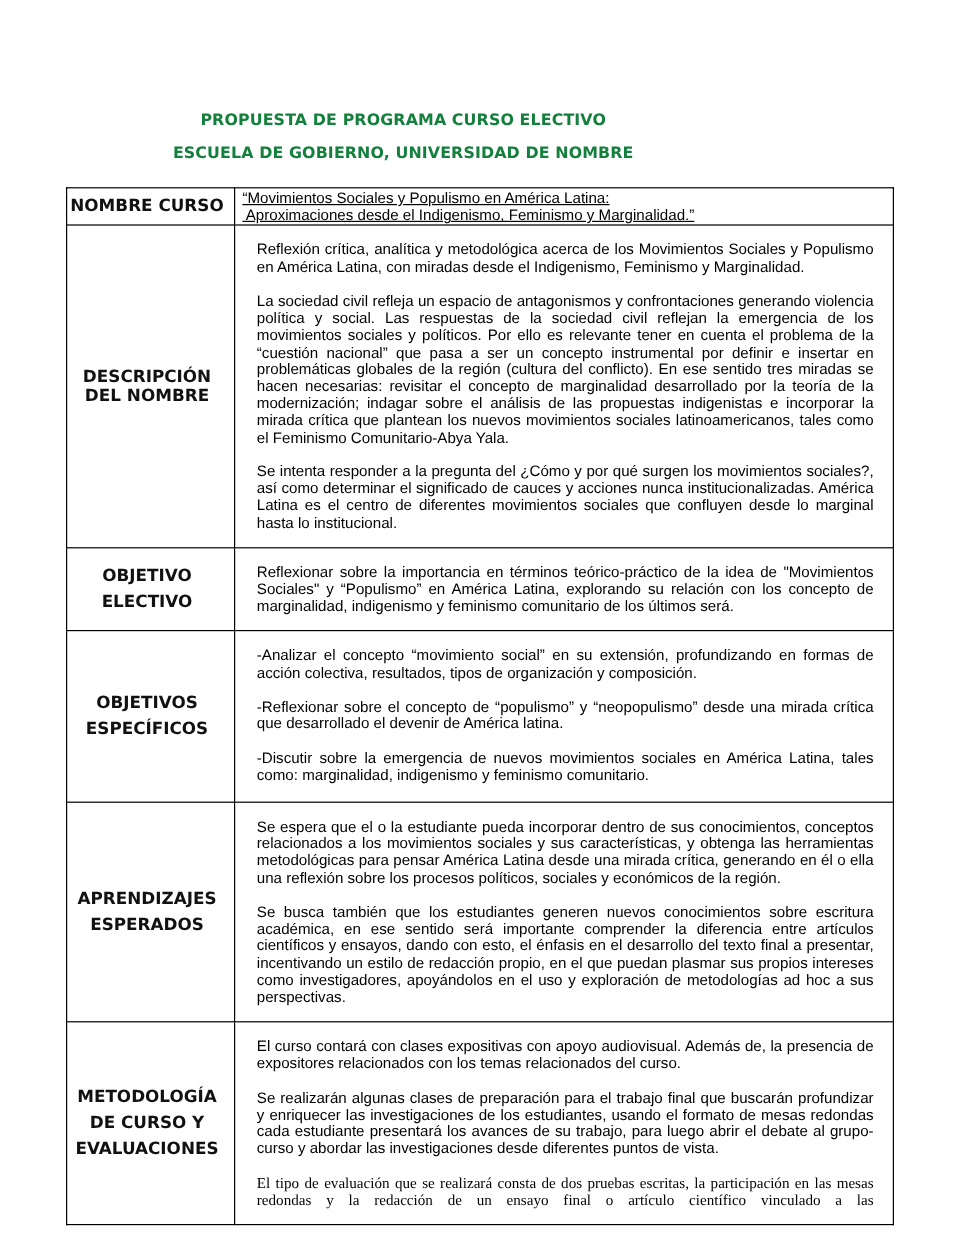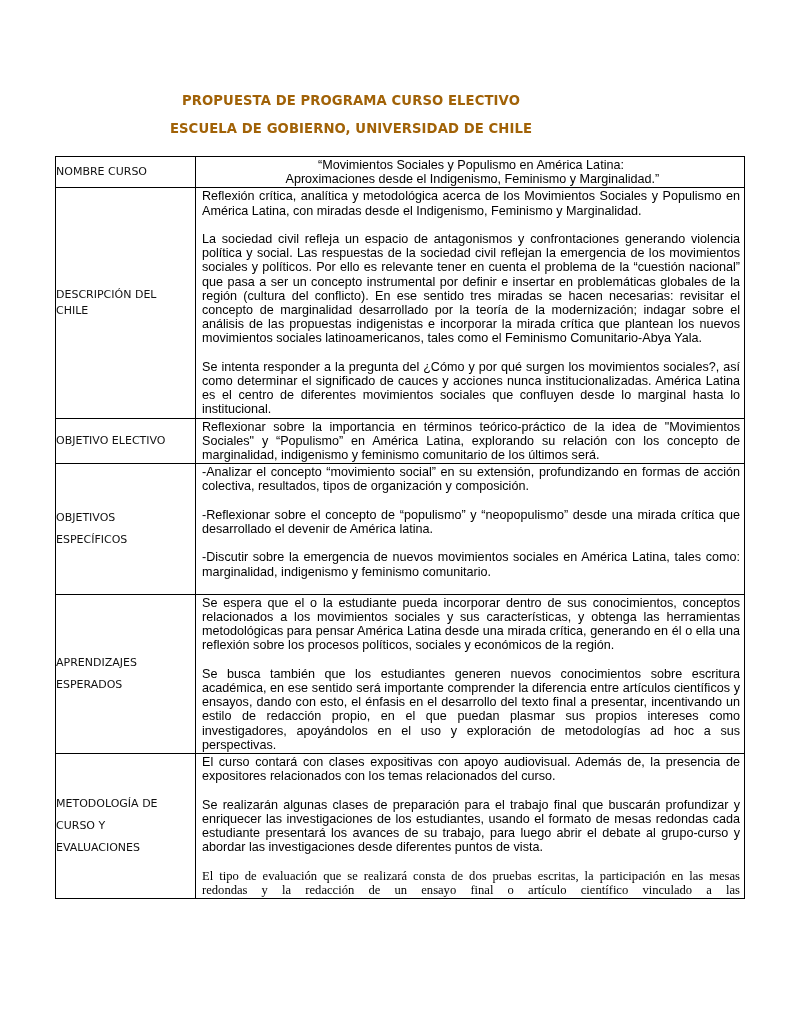--- a/index.html
+++ b/index.html
@@ -9,88 +9,88 @@
     }
     body {
       width: 800px;
       height: 1035px;
       position: relative;
       overflow: hidden;
       color: #000000;
     }
     .header {
       position: absolute;
-      left: 15px;
+      left: 0;
       width: 672px;
       text-align: center;
       font-family: "DejaVu Sans", sans-serif;
       font-weight: bold;
       font-size: 13.2px;
       letter-spacing: 0.1px;
-      color: #a16207;
+      color: #15803d;
     }
     .h1 { top: 93px; }
     .h2 { top: 121px; }
 
     table.program {
       position: absolute;
       left: 55px;
       top: 156px;
       width: 690px;
       border-collapse: collapse;
       table-layout: fixed;
     }
     table.program td {
       border: 1.3px solid #000000;
       vertical-align: top;
       padding: 0;
     }
     td.label {
       width: 133px;
       vertical-align: middle !important;
-      text-align: left;
+      text-align: center;
       font-family: "DejaVu Sans", sans-serif;
-      font-weight: normal;
-      font-size: 11px;
+      font-weight: bold;
+      font-size: 14px;
       line-height: 22px;
       padding-right: 6px !important;
       color: #111111;
     }
     td.content {
       font-family: "Liberation Sans", sans-serif;
       font-size: 12.6px;
       line-height: 14.2px;
       text-align: justify;
       padding: 1px 4px 1px 6px !important;
     }
     td.content p {
-      margin: 0;
+      margin: 12px;
     }
     td.content p + p {
       margin-top: 14.2px;
     }
-    .left { text-align: center; }
+    .left { text-align: left; text-decoration: underline; }
   </style>
 </head>
 <body>
 
 <div class="header h1">PROPUESTA DE PROGRAMA CURSO ELECTIVO</div>
-<div class="header h2">ESCUELA DE GOBIERNO, UNIVERSIDAD DE CHILE</div>
+<div class="header h2">ESCUELA DE GOBIERNO, UNIVERSIDAD DE NOMBRE</div>
 
 <table class="program">
   <tbody>
     <tr>
       <td class="label" style="line-height:14px;">NOMBRE CURSO</td>
       <td class="content">
         <div class="left">“Movimientos Sociales y Populismo en América Latina:</div>
         <div class="left" style="white-space:pre;"> Aproximaciones desde el Indigenismo, Feminismo y Marginalidad.”</div>
       </td>
     </tr>
     <tr>
-      <td class="label" style="line-height:16px;">DESCRIPCIÓN DEL CHILE</td>
+      <td class="label" style="line-height:16px;">DESCRIPCIÓN DEL NOMBRE</td>
       <td class="content">
         <p>Reflexión crítica, analítica y metodológica acerca de los Movimientos Sociales y Populismo en América Latina, con miradas desde el Indigenismo, Feminismo y Marginalidad.</p>
         <p>La sociedad civil refleja un espacio de antagonismos y confrontaciones generando violencia política y social. Las respuestas de la sociedad civil reflejan la emergencia de los movimientos sociales y políticos.  Por ello es relevante tener en cuenta el problema de la “cuestión nacional” que pasa a ser un concepto instrumental por definir e insertar en problemáticas globales de la región (cultura del conflicto).  En ese sentido tres miradas se hacen necesarias: revisitar el concepto de marginalidad desarrollado por la teoría de la modernización; indagar sobre el análisis de las propuestas indigenistas e incorporar la mirada crítica que plantean los nuevos movimientos sociales latinoamericanos, tales como el Feminismo Comunitario-Abya Yala.</p>
         <p>Se intenta responder a la pregunta del ¿Cómo y por qué surgen los movimientos sociales?, así como determinar el significado de cauces y acciones nunca institucionalizadas. América Latina es el centro de diferentes movimientos sociales que confluyen desde lo marginal hasta lo institucional.</p>
       </td>
     </tr>
     <tr>
       <td class="label">OBJETIVO ELECTIVO</td>
       <td class="content">
         <p>Reflexionar sobre la importancia en términos teórico-práctico de la idea de "Movimientos Sociales" y “Populismo” en América Latina, explorando su relación con los concepto de marginalidad, indigenismo y feminismo comunitario de los últimos será.</p>

